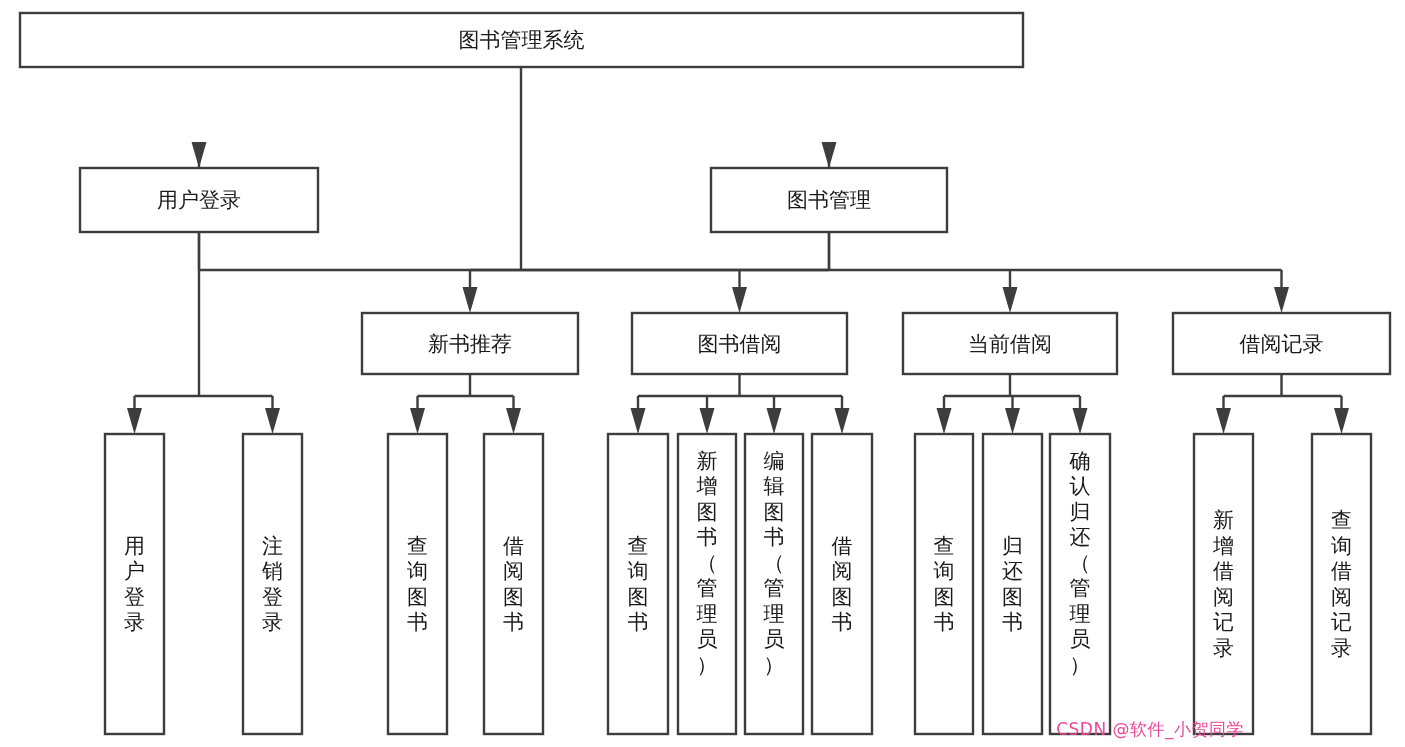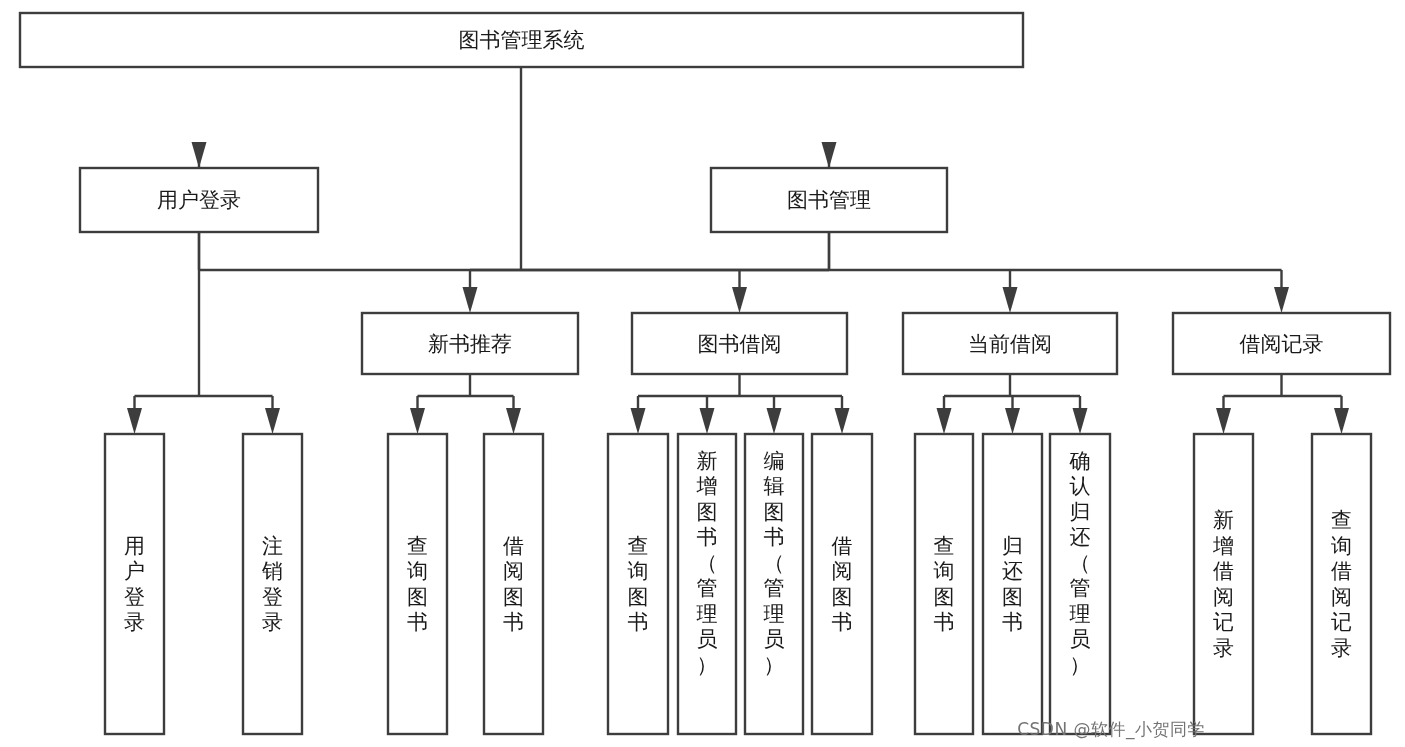--- a/index.html
+++ b/index.html
@@ -13,20 +13,21 @@
     width: 1405px;
     height: 747px;
     overflow: hidden;
     position: relative;
   }
   #diagram-root {
     position: relative;
     width: 1219px;
     height: 747px;
     background: #ffffff;
+    padding-left: 39px;
   }
   svg.diagram-canvas {
     position: absolute;
     left: 0;
     top: 0;
     width: 1405px;
     height: 747px;
     display: block;
   }
   .node-box {
@@ -54,21 +55,21 @@
     stroke-linecap: butt;
   }
   .arrow-head {
     fill: #3d3d3d;
     stroke: none;
   }
   .watermark {
     position: absolute;
     right: 14px;
     bottom: 6px;
-    color: #737373;
+    color: #ec4899;
     font-size: 17px;
     font-family: "DejaVu Sans", "Liberation Sans", sans-serif;
     letter-spacing: 0.5px;
     white-space: nowrap;
     user-select: none;
   }
 </style>
 </head>
 <body>
 

